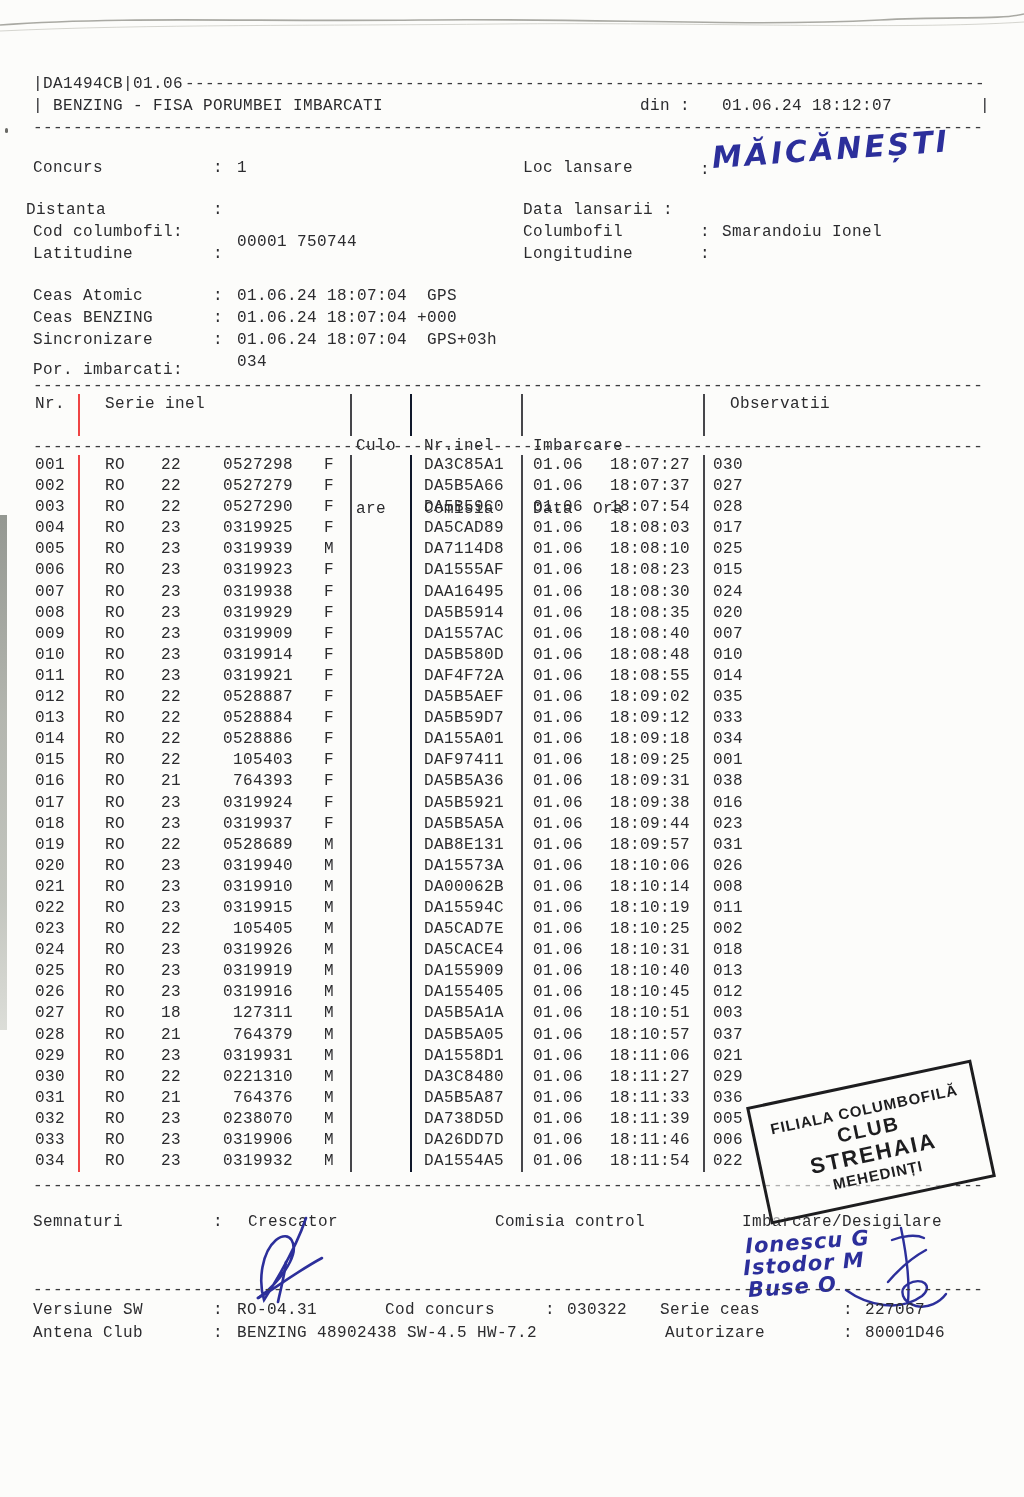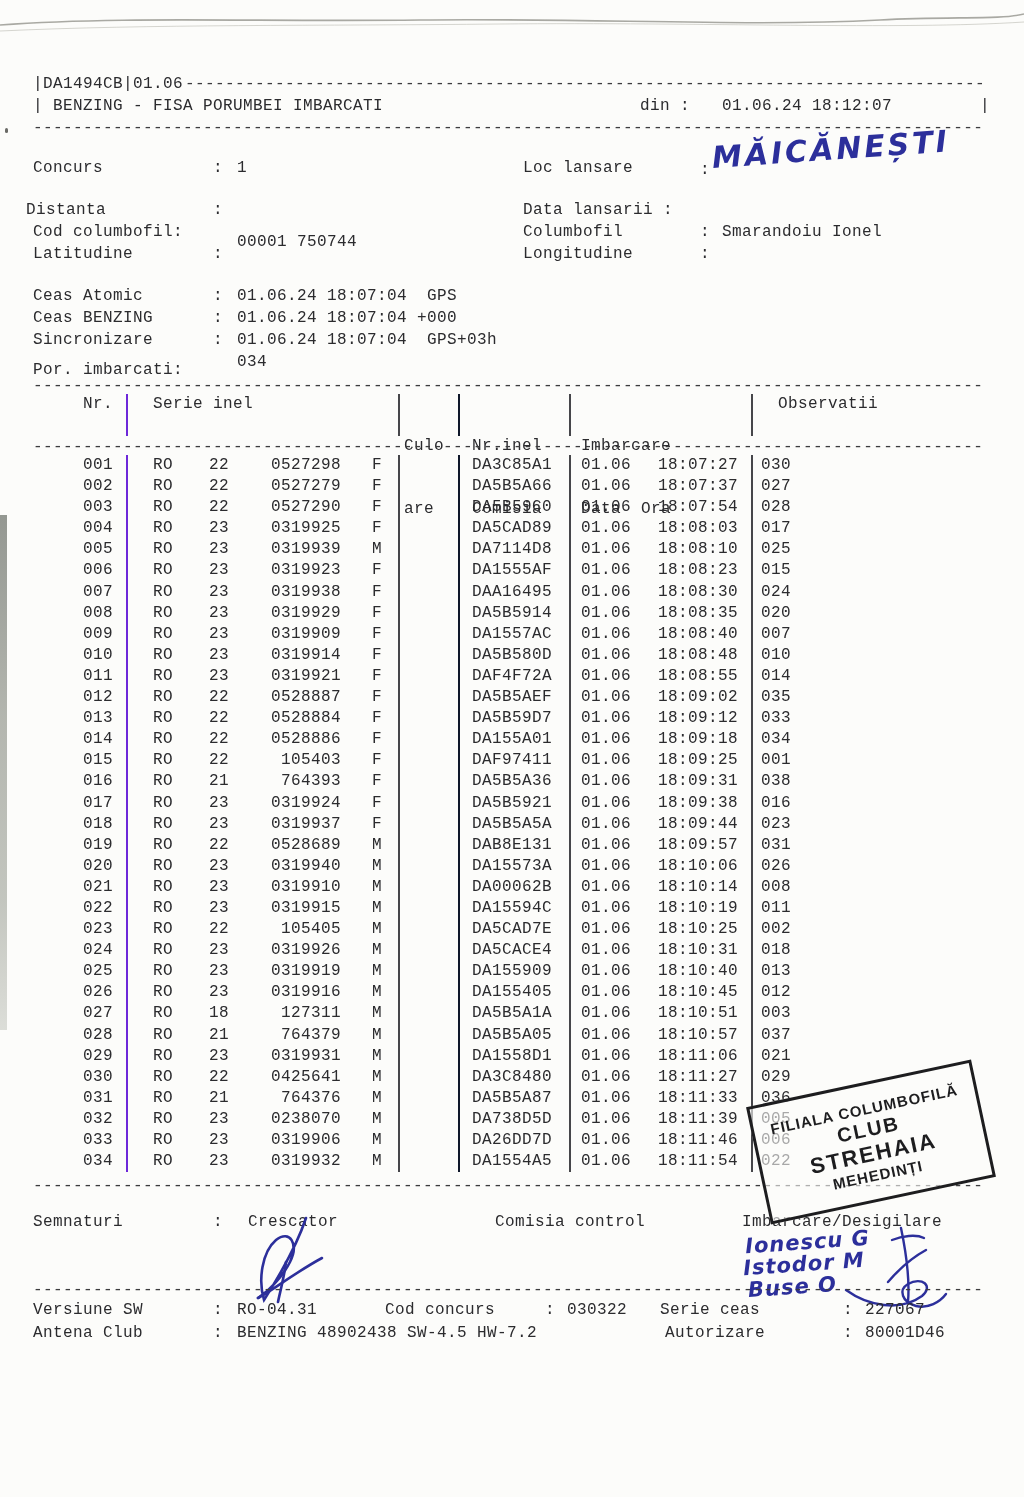--- a/index.html
+++ b/index.html
@@ -25,21 +25,21 @@
   #edge-strip{
     position:absolute;left:0;top:515px;width:7px;height:515px;
     background:linear-gradient(180deg,#82867f 0%,#a7aaa2 40%,#b9bcb4 75%,#d6d8d2 100%);
     opacity:.85;
   }
   #corner-dot{position:absolute;left:5px;top:128px;width:3px;height:5px;background:#6a6a66;border-radius:2px;}
   
   #table-head,#table-rows{position:absolute;left:33px;width:952px;}
   .trow{display:flex;height:21.1px;line-height:21px;font-size:16px;letter-spacing:0.4px;}
   .cell{white-space:pre;overflow:visible;}
-  .c-nr{width:47px;padding-left:2px;border-right:2px solid #6d28d9;box-sizing:border-box;margin-left:48px;}
+  .c-nr{width:47px;padding-left:2px;border-right:2px solid #ef4444;box-sizing:border-box;}
   .c-serie{width:272px;display:flex;border-right:2px solid #46464a;box-sizing:border-box;}
   .c-country{width:75px;padding-left:25px;box-sizing:border-box;}
   .c-year{width:40px;padding-left:6px;box-sizing:border-box;}
   .c-ring{width:98px;text-align:right;box-sizing:border-box;}
   .c-sex{flex:1;text-align:right;padding-right:16px;box-sizing:border-box;}
   .c-culo{width:60px;border-right:2px solid #0f172a;box-sizing:border-box;}
   .c-senzor{width:111px;padding-left:12px;border-right:2px solid #46464a;box-sizing:border-box;}
   .c-imb{width:182px;padding-left:10px;border-right:2px solid #46464a;box-sizing:border-box;display:flex;}
   .c-data{width:67px;}
   .c-ora{padding-left:10px;}
@@ -648,21 +648,21 @@
         <span class="c-ora">18:11:06</span>
       </div>
       <div class="cell c-obs">021</div>
     </div>
 
     <div class="trow">
       <div class="cell c-nr">030</div>
       <div class="cell c-serie">
         <span class="c-country">RO</span>
         <span class="c-year">22</span>
-        <span class="c-ring">0425641</span>
+        <span class="c-ring">0221310</span>
         <span class="c-sex">M</span>
       </div>
       <div class="cell c-culo"></div>
       <div class="cell c-senzor">DA3C8480</div>
       <div class="cell c-imb">
         <span class="c-data">01.06</span>
         <span class="c-ora">18:11:27</span>
       </div>
       <div class="cell c-obs">029</div>
     </div>

